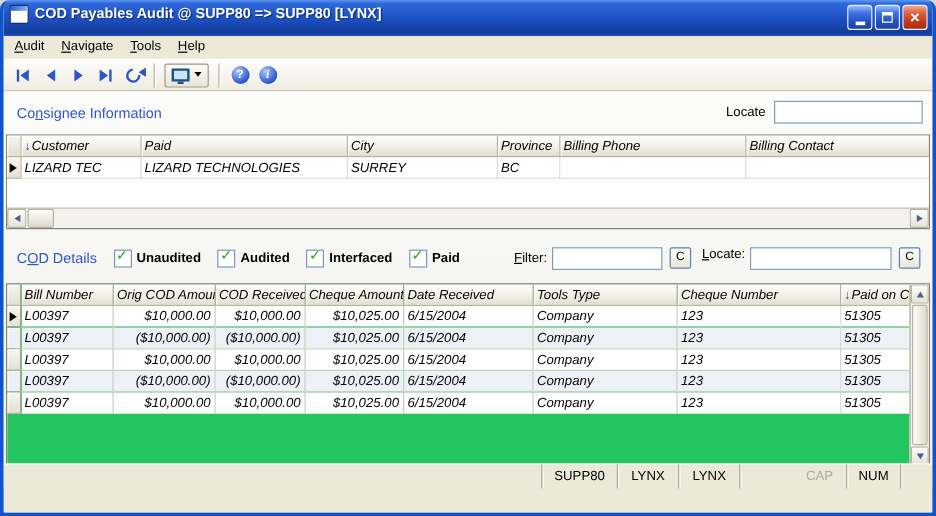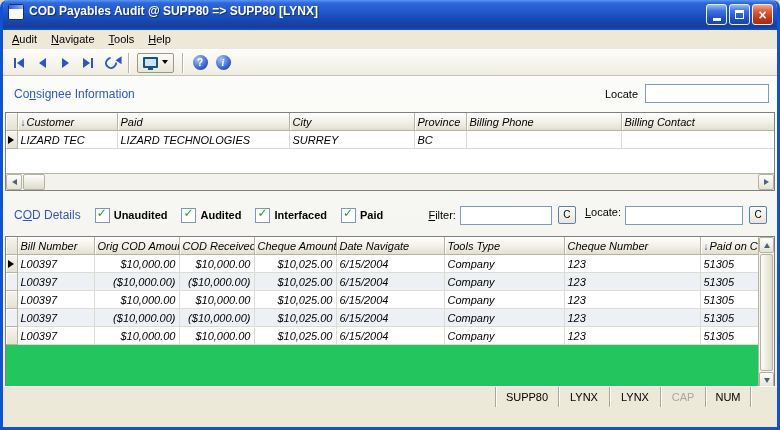--- a/index.html
+++ b/index.html
@@ -113,21 +113,21 @@
   .arr-l { width:0; height:0; border-top:3px solid transparent; border-bottom:3px solid transparent; border-right:5px solid #4D6185; }
   .arr-r { width:0; height:0; border-top:3px solid transparent; border-bottom:3px solid transparent; border-left:5px solid #4D6185; }
   .arr-u { width:0; height:0; border-left:3px solid transparent; border-right:3px solid transparent; border-bottom:5px solid #4D6185; }
   .arr-d { width:0; height:0; border-left:3px solid transparent; border-right:3px solid transparent; border-top:5px solid #4D6185; }
 
   
   .statusbar { height:21px; display:flex; align-items:stretch; background:#ECE9D8; border-top:1px solid #fff; box-sizing:border-box; }
   .panel { display:flex; align-items:center; justify-content:center; border-left:1px solid #ACA899;
     box-shadow:inset 1px 0 0 #fff; white-space:nowrap; }
   .panel.msg { flex:1; border-left:none; box-shadow:none; }
-  .panel.disabled { color:#ACA899; }
+  .panel.disabled { color:#ACA899;padding-left:44px; }
 </style>
 </head>
 <body>
 
 <div class="window">
 
   <div class="titlebar">
     <span class="app-icon">
         <span class="app-icon-bar"></span>
       </span>
@@ -292,21 +292,21 @@
                 <col style="width:136px">
               <col style="width:58px">
             </colgroup>
             <thead>
               <tr>
                 <th class="sel"></th>
                 <th><span>Bill Number</span></th>
                 <th><span>Orig COD Amount</span></th>
                 <th><span>COD Received</span></th>
                 <th><span>Cheque Amount</span></th>
-                <th><span>Date Navigate</span></th>
+                <th><span>Date Received</span></th>
                 <th><span>Tools Type</span></th>
                 <th><span>Cheque Number</span></th>
                 <th><span class="sort-arrow"></span><span>Paid on Cheq</span></th>
               </tr>
             </thead>
             <tbody>
               <tr>
                 <td class="sel">
                     <span class="row-marker"></span>
                   </td>

